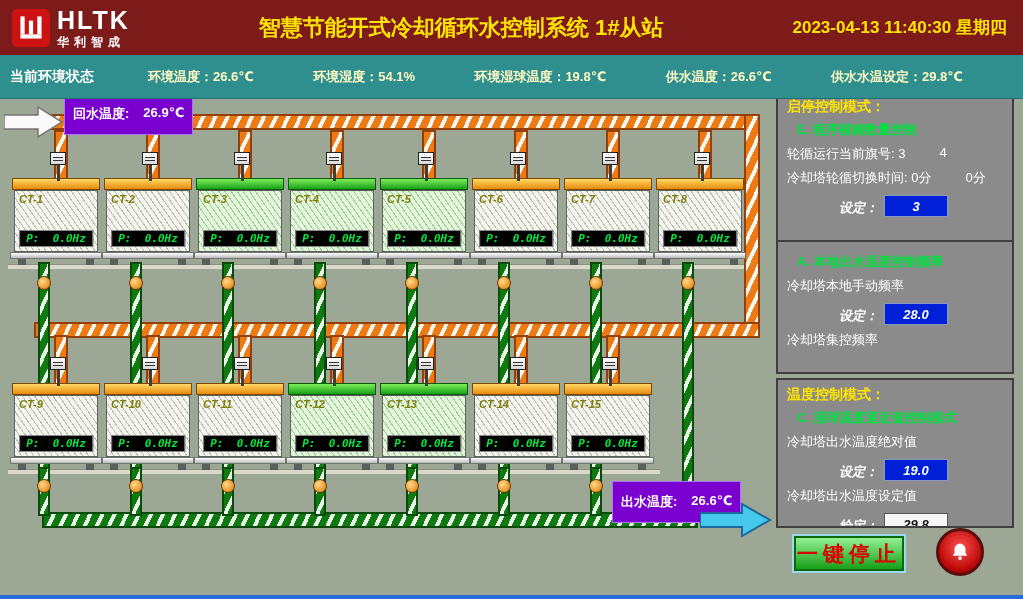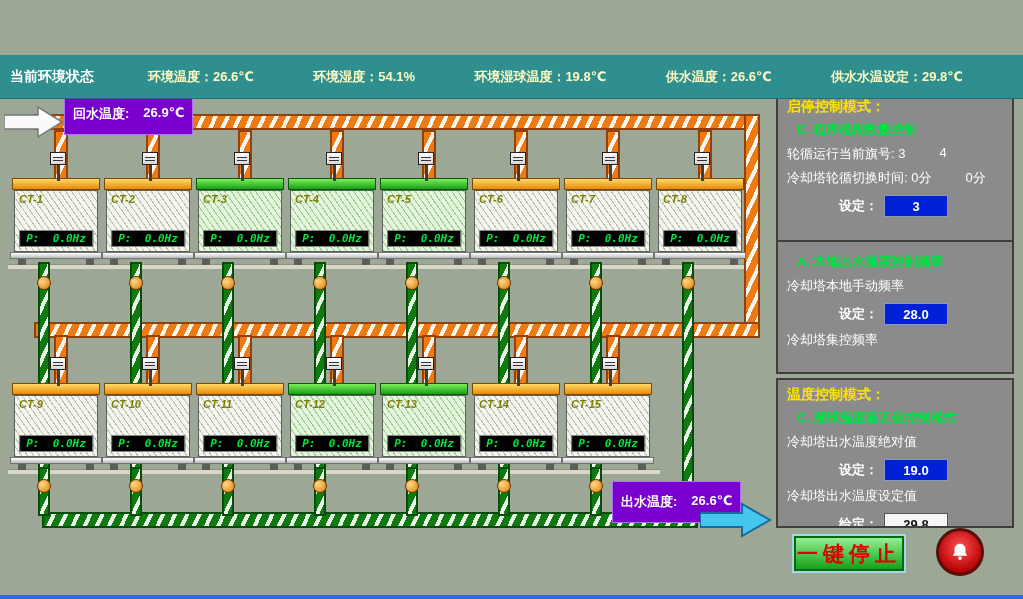--- a/index.html
+++ b/index.html
@@ -53,40 +53,57 @@
   .plabel{position:absolute;background:#7a00d0;border:1px solid #b070ff;color:#fff;font-weight:bold;font-size:13px;
           padding:11px 8px;display:flex;gap:14px;z-index:7;white-space:nowrap;}
   .arrow-icon{position:absolute;z-index:7;line-height:0;}
 
   
   .pbox{position:absolute;left:776px;width:238px;background:#8b8b8b;border:2px solid #3f3f3f;box-sizing:border-box;padding:6px 9px;overflow:hidden;z-index:8;}
   .ptitle{color:#ffe400;font-weight:bold;font-size:14px;}
   .pmode{margin-top:5px;padding-left:10px;font-size:13px;font-weight:bold;color:#00e040;white-space:nowrap;}
   .pline{margin-top:6px;color:#fff;font-size:13px;display:flex;white-space:nowrap;}
   .pline .extra{margin-left:34px;}
-  .setrow{margin-top:8px;display:flex;align-items:center;color:#fff;font-size:13px;font-weight:bold;}
+  .setrow{margin-top:8px;display:flex;align-items:flex-end;color:#fff;font-size:13px;font-weight:bold;font-style:italic;}
   .setrow .lab{margin-left:52px;margin-right:6px;}
   .vbox{width:64px;height:22px;line-height:22px;text-align:center;font-weight:bold;font-size:13px;box-sizing:border-box;}
   .vbox.blue{background:#0020d8;color:#fff;border:1px solid #8899bb;}
   .vbox.white{background:#f6f6f6;color:#111;border:1px solid #555;}
 
   
   .stop-btn{position:absolute;left:794px;top:536px;width:110px;height:35px;z-index:9;cursor:pointer;
             background:linear-gradient(#93f093,#16a016);border:2px solid #0a6a0a;box-shadow:0 0 0 2px #9fd8ee;
             color:#dd0000;font-size:21px;font-weight:bold;letter-spacing:5px;font-family:inherit;padding:0;}
   .alarm-btn{position:absolute;left:936px;top:528px;width:48px;height:48px;border-radius:50%;z-index:9;cursor:pointer;
              background:radial-gradient(circle at 50% 38%,#ff5050,#b30000 75%);border:3px solid #5a0d0d;box-sizing:border-box;
              display:flex;align-items:center;justify-content:center;}
   .bottom-strip{position:absolute;left:0;right:0;bottom:0;height:4px;background:#2b6bd8;z-index:21;}
 </style>
 </head>
 <body>
 
 <div id="app">
 
+  <div class="header">
+    <div class="logo">
+      <svg width="38" height="38" viewBox="0 0 36 36">
+        <rect width="36" height="36" rx="5" fill="#cc1212"></rect>
+        <rect x="8" y="7" width="4" height="17" fill="#fff"></rect>
+        <rect x="16" y="11" width="4" height="13" fill="#fff"></rect>
+        <rect x="24" y="7" width="4" height="17" fill="#fff"></rect>
+        <rect x="8" y="24" width="20" height="4" fill="#fff"></rect>
+      </svg>
+      <div class="logo-text">
+        <div class="logo-main">HLTK</div>
+        <div class="logo-sub">华利智成</div>
+      </div>
+    </div>
+    <div class="title">智慧节能开式冷却循环水控制系统 1#从站</div>
+    <div class="datetime">2023-04-13 11:40:30 星期四</div>
+  </div>
 
   <div class="env-bar">
     <div class="env-label">当前环境状态</div>
     <div class="env-items">
       <span class="env-item">环境温度：26.6℃</span>
       <span class="env-item">环境湿度：54.1%</span>
       <span class="env-item">环境湿球温度：19.8℃</span>
       <span class="env-item">供水温度：26.6℃</span>
       <span class="env-item">供水水温设定：29.8℃</span>
     </div>

